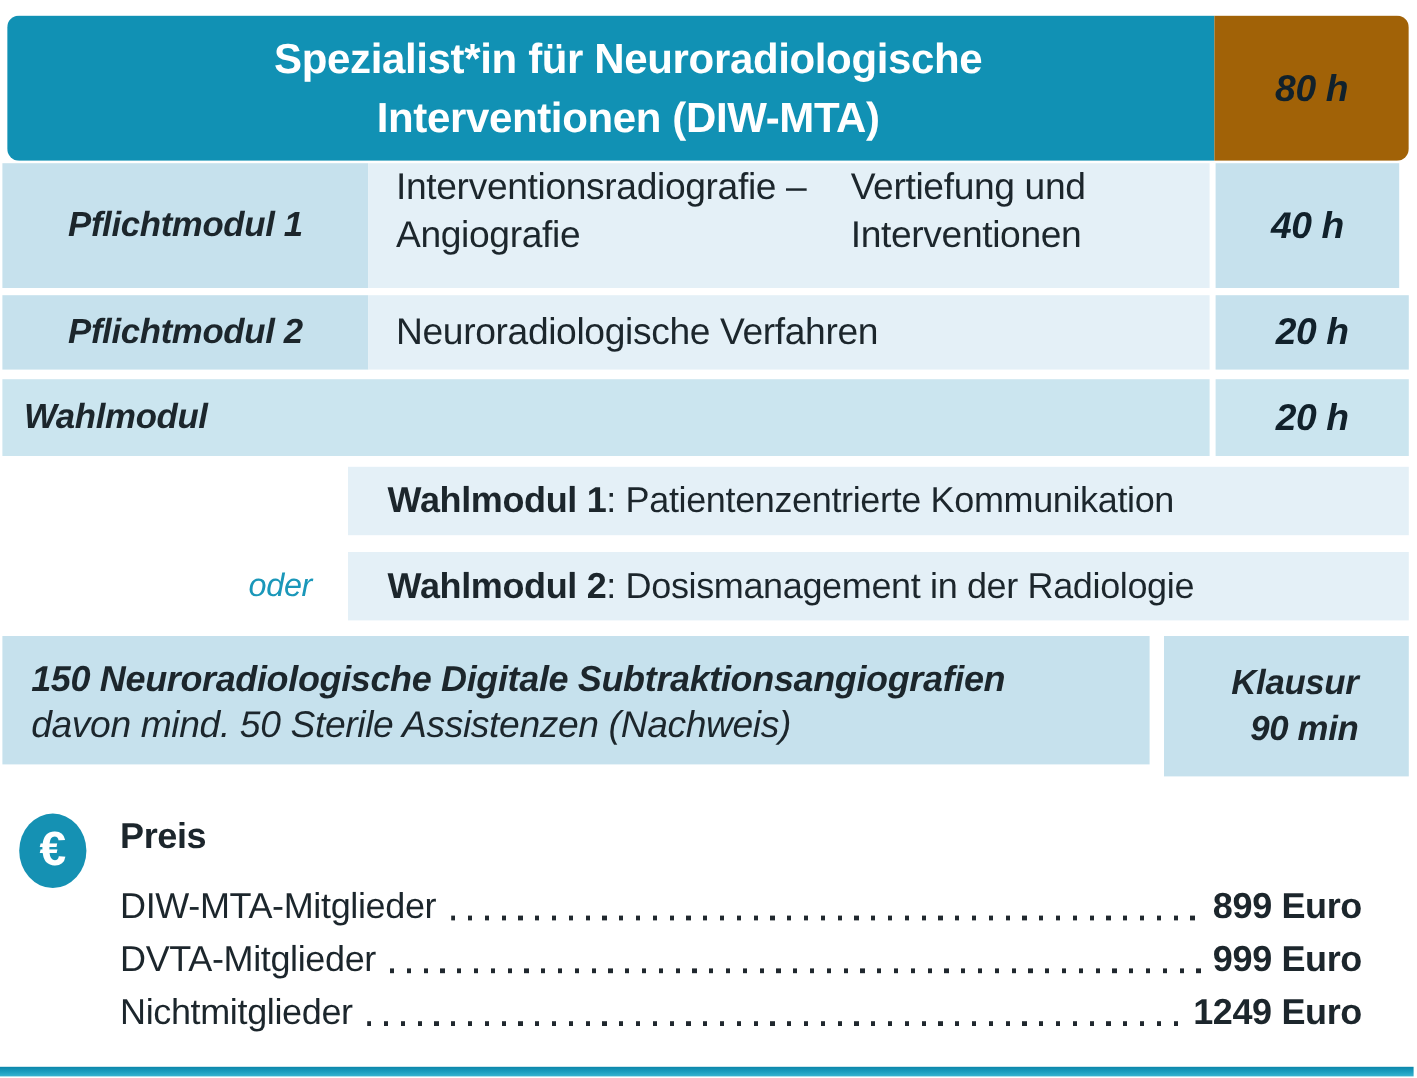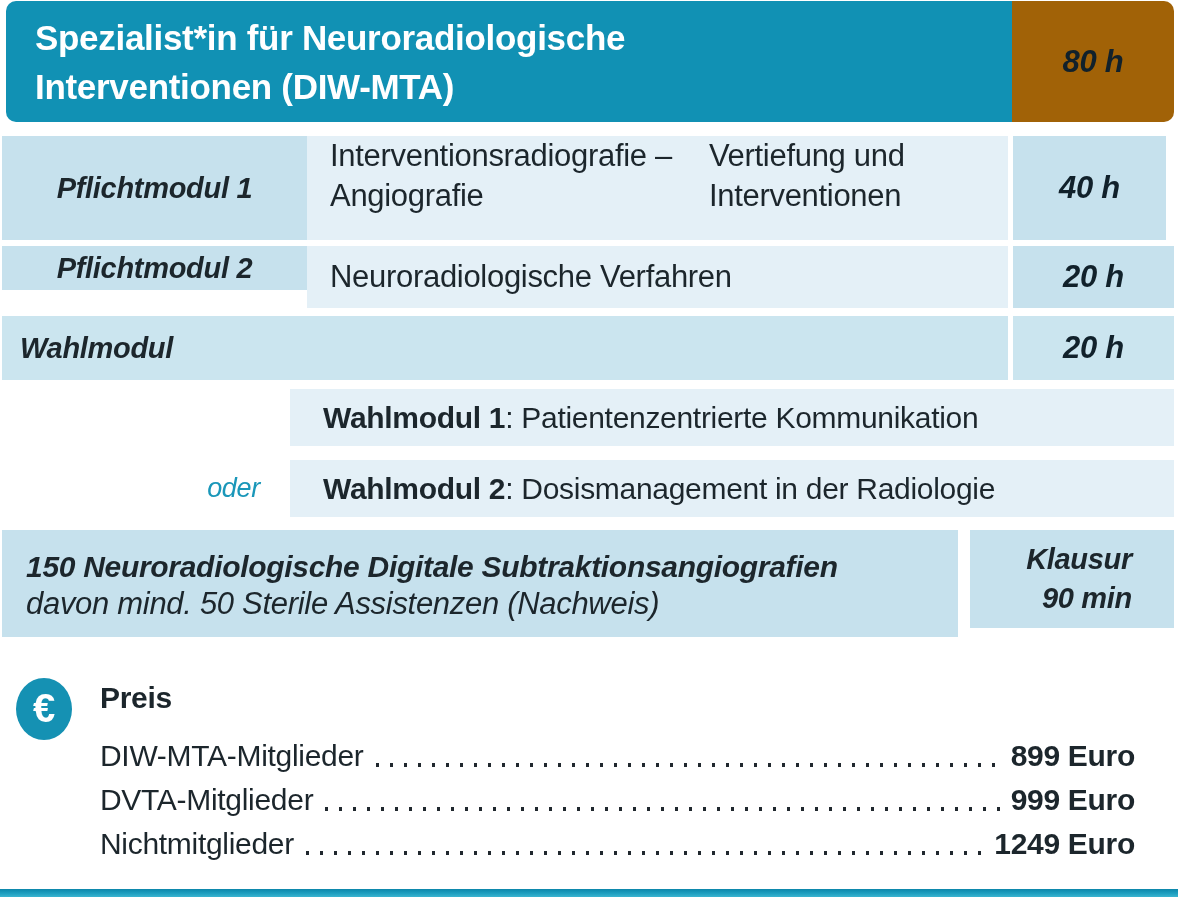--- a/index.html
+++ b/index.html
@@ -9,22 +9,22 @@
     background:#ffffff;
     font-family:"Liberation Sans", sans-serif;
     color:#1c262c;
     letter-spacing:-0.3px;
     overflow:hidden;
   }
   .abs{position:absolute;box-sizing:border-box;}
 
   
   .header{
-    left:6px;top:1px;width:1168px;height:121px;
-    border-radius:10px;overflow:hidden;display:flex;
+    left:6px;top:13px;width:1168px;height:121px;
+    border-radius:10px;overflow:hidden;display:flex;text-align:center;
   }
   .header-main{
     flex:1;background:#1191b4;
     display:flex;flex-direction:column;justify-content:center;
     padding-left:29px;
   }
   .header-title{
     color:#ffffff;font-weight:bold;font-size:35px;line-height:49px;
   }
   .header-hours{
@@ -40,21 +40,21 @@
   .cell-blue{background:#c6e1ed;}
   .cell-light{background:#e4f0f7;}
   .cell-wahl{background:#cbe5ef;}
   .label-text{font-style:italic;font-weight:bold;font-size:29px;color:#1c262c;}
   .content-text{font-size:31px;line-height:40px;color:#1c262c;}
 
   .r1-label{left:2px;top:136px;width:305px;height:104px;justify-content:center;}
   .r1-content{left:307px;top:136px;width:701px;height:104px;flex-direction:row;align-items:flex-start;justify-content:center;padding-left:23px;}
   .r1-hours{left:1013px;top:136px;width:153px;height:104px;justify-content:center;}
 
-  .r2-label{left:2px;top:246px;width:305px;height:44px;justify-content:center;}
+  .r2-label{left:2px;top:246px;width:305px;height:62px;justify-content:center;}
   .r2-content{left:307px;top:246px;width:701px;height:62px;padding-left:23px;}
   .r2-hours{left:1013px;top:246px;width:161px;height:62px;justify-content:center;}
 
   .r3-main{left:2px;top:316px;width:1006px;height:64px;padding-left:18px;}
   .r3-hours{left:1013px;top:316px;width:161px;height:64px;justify-content:center;}
 
   
   .opt1{left:290px;top:389px;width:884px;height:57px;padding-left:33px;}
   .opt2{left:290px;top:460px;width:884px;height:57px;padding-left:33px;}
   .opt-text{font-size:30px;color:#1c262c;}
@@ -67,21 +67,21 @@
 
   
   .practice{
     left:2px;top:530px;width:956px;height:107px;
     flex-direction:column;align-items:flex-start;justify-content:center;
     padding-left:24px;
   }
   .practice-line1{font-style:italic;font-weight:bold;font-size:30px;line-height:40px;}
   .practice-line2{font-style:italic;font-size:31px;line-height:34px;}
   .exam{
-    left:970px;top:530px;width:204px;height:98px;
+    left:970px;top:530px;width:204px;height:117px;
     flex-direction:column;align-items:flex-end;justify-content:center;
     padding-right:42px;
   }
   .exam-text{font-style:italic;font-weight:bold;font-size:29px;line-height:39px;text-align:right;}
 
   
   .euro-badge{
     left:16px;top:678px;width:56px;height:62px;border-radius:50%;
     background:#1591b3;display:flex;align-items:center;justify-content:center;
   }

